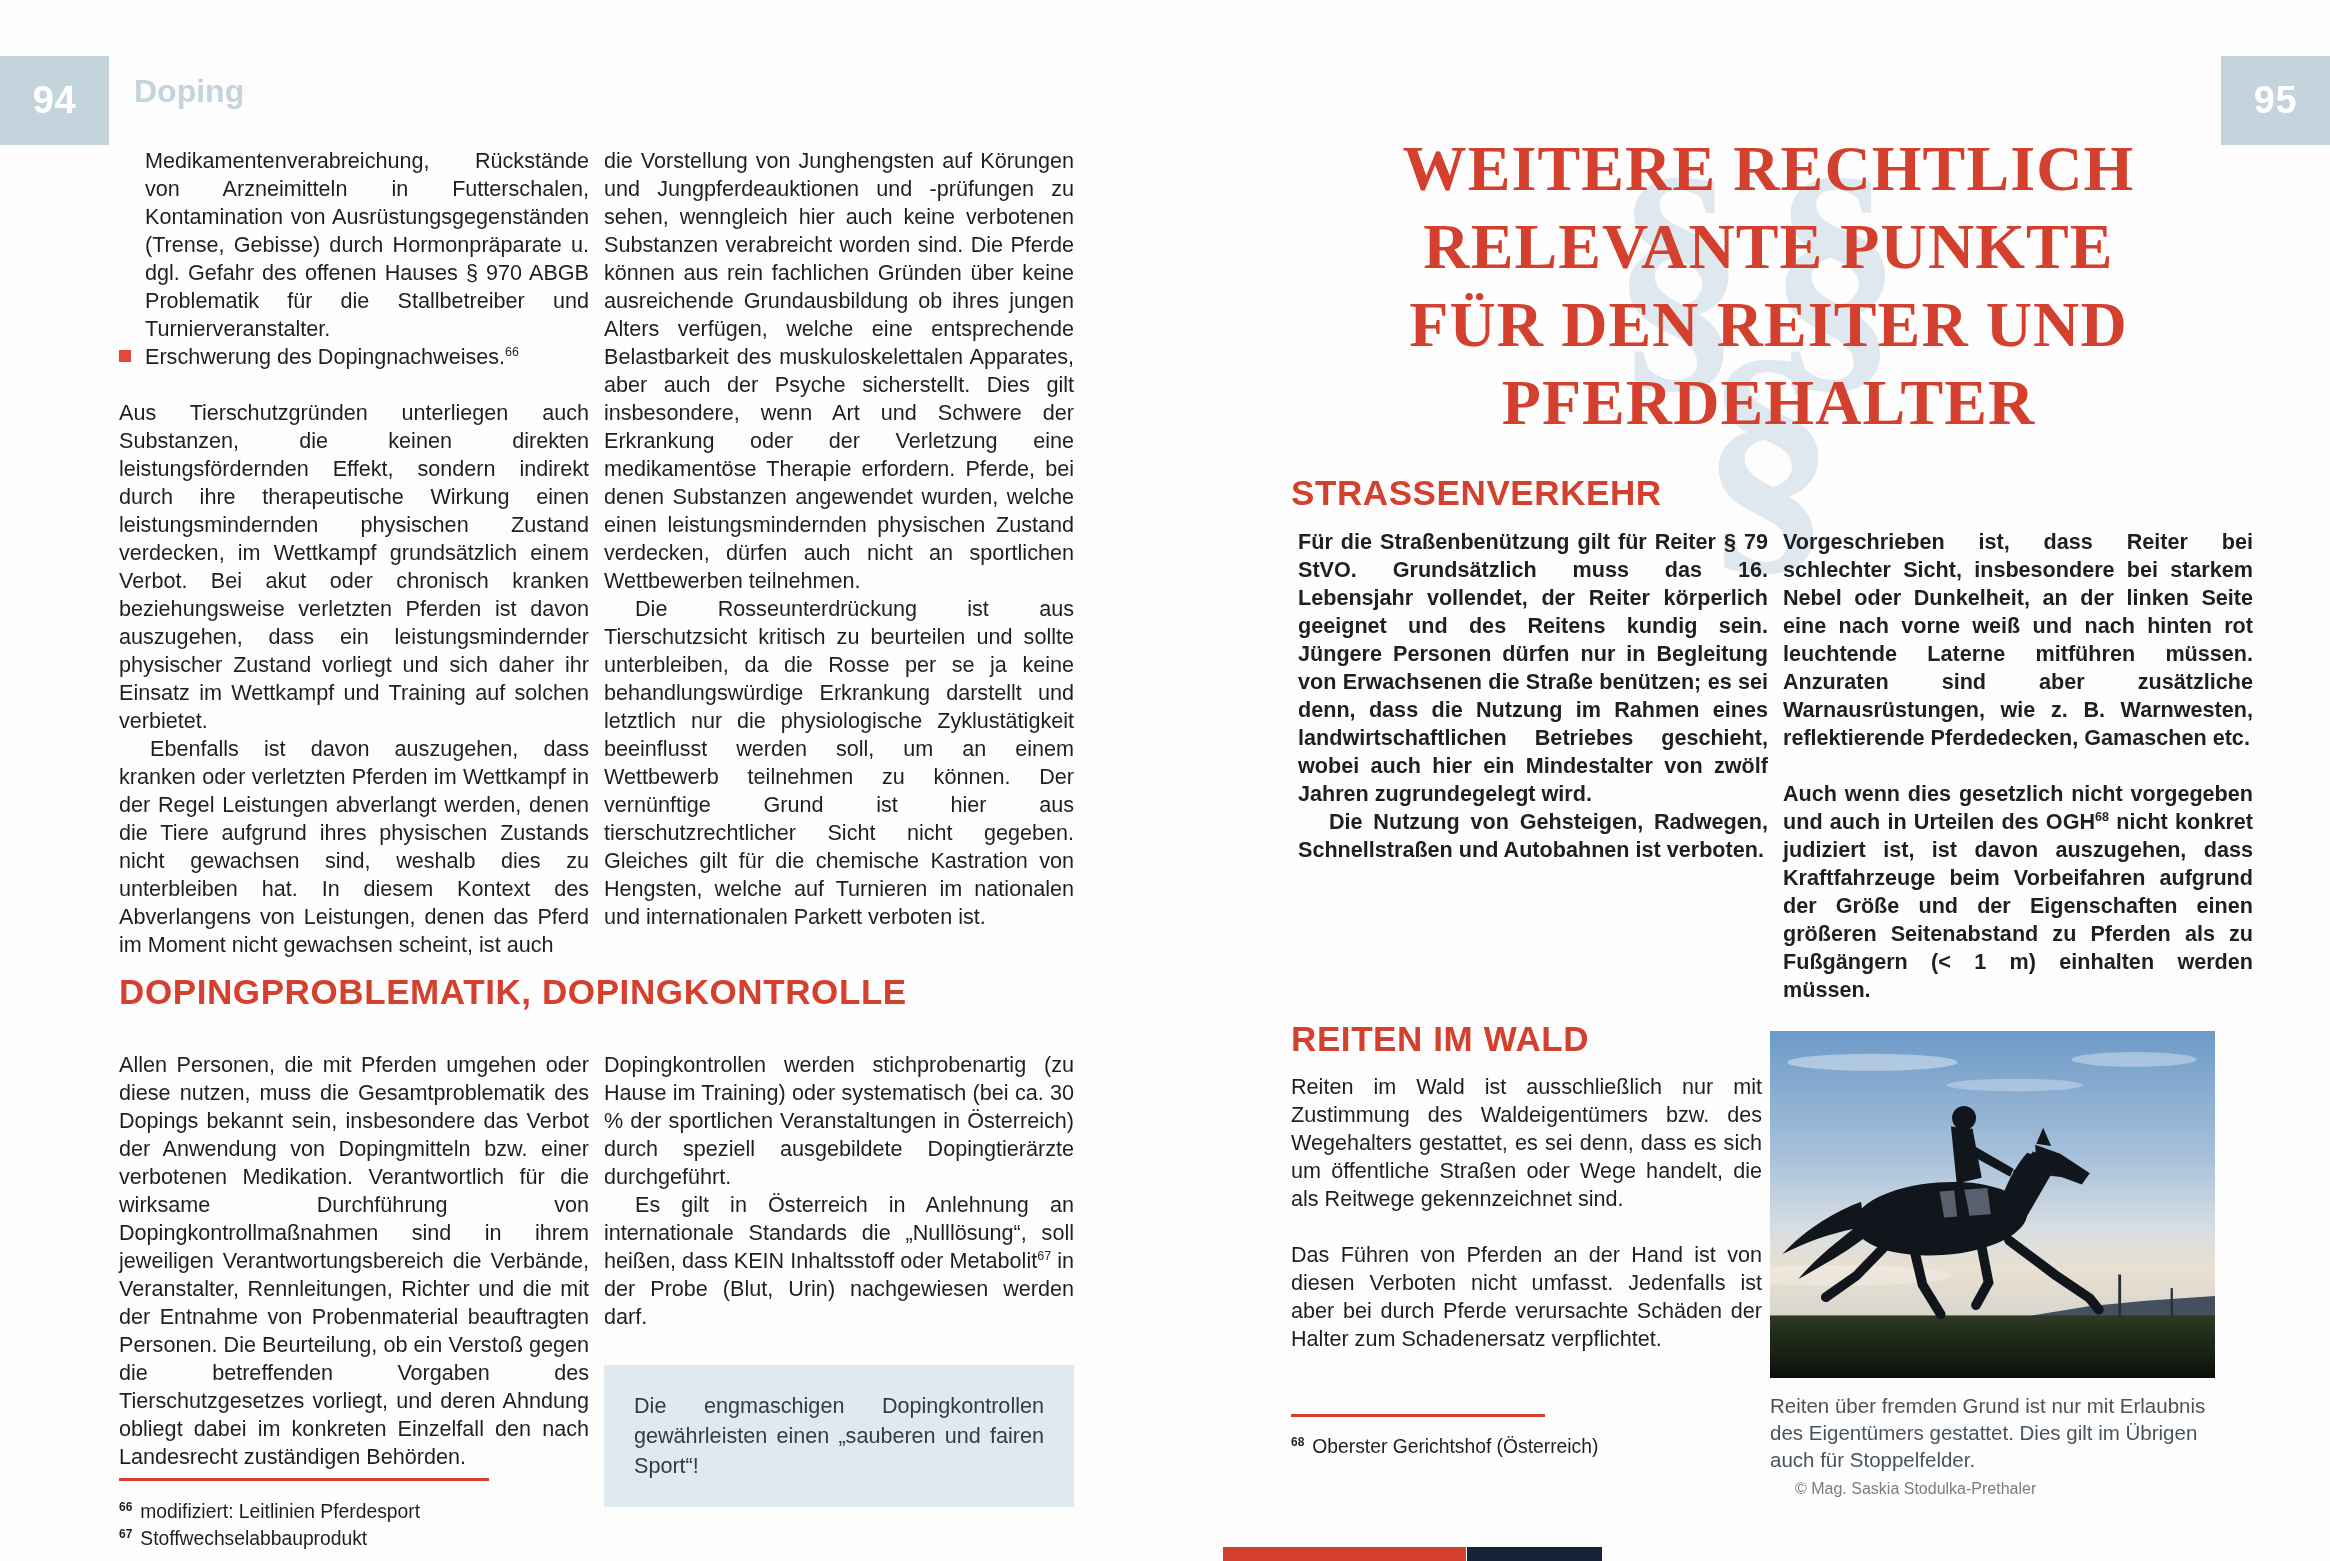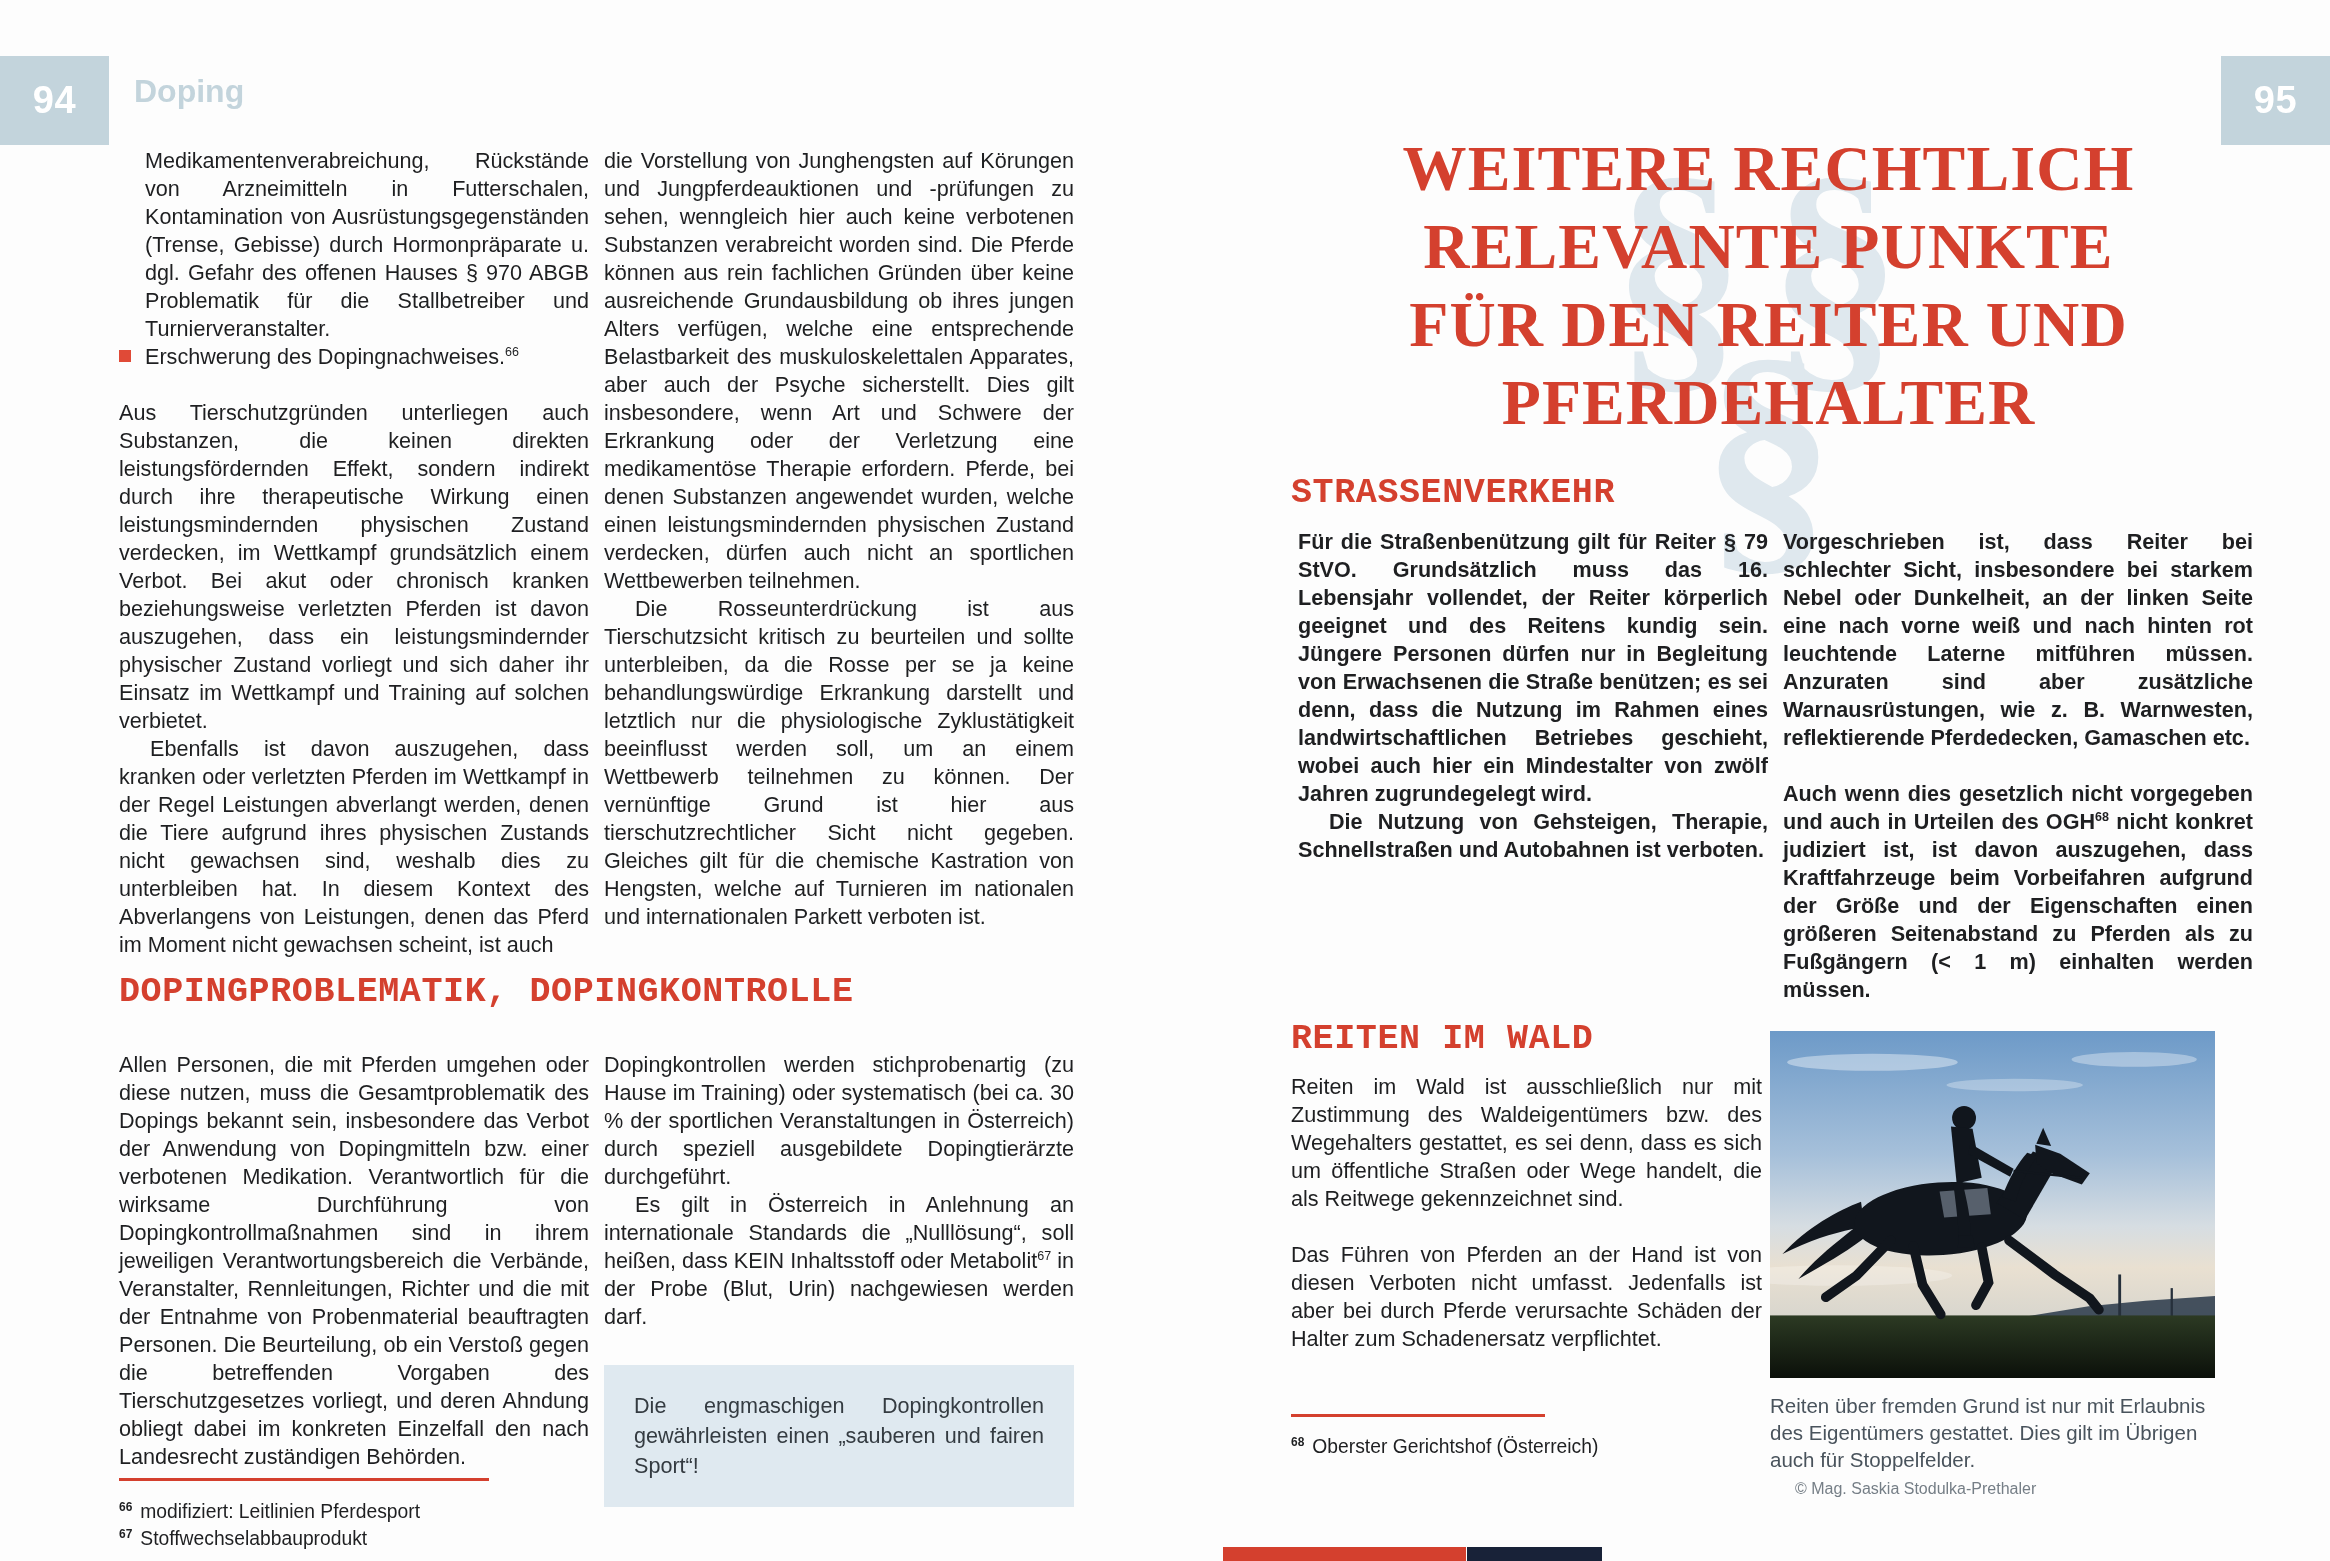--- a/index.html
+++ b/index.html
@@ -40,21 +40,21 @@
   p.gap-top{margin-top:28px;}
   p.indent{text-indent:31px;}
   sup.fnref{font-size:0.58em;line-height:0;vertical-align:super;}
 
   
   .hang{padding-left:26px;}
   .bullet-item{position:relative;padding-left:26px;}
   .bullet-item .sq{position:absolute;left:0;top:7.4px;width:12px;height:12px;background:#e04a37;}
 
   
-  .sec-heading{font-family:Liberation Mono, monospace;font-weight:bold;color:var(--red);
+  .sec-heading{font-family:Liberation Sans, sans-serif;font-weight:bold;color:var(--red);
     font-size:35px;letter-spacing:0.6px;white-space:nowrap;}
   .heading-dop{position:absolute;left:119px;top:972px;}
   .heading-traffic{position:absolute;left:126px;top:473px;}
   .heading-forest{position:absolute;left:126px;top:1019px;}
 
   
   .sec1-cols{top:147px;}
   .sec2-cols{top:1051px;}
   .infobox{margin-top:34px;background:var(--infobox_bg);padding:26px 30px;color:#343b41;
     font-size:21.6px;line-height:30px;text-align:justify;hyphens:auto;}
@@ -153,21 +153,21 @@
       <div class="title-line">RELEVANTE PUNKTE</div>
       <div class="title-line">FÜR DEN REITER UND</div>
       <div class="title-line">PFERDEHALTER</div>
     </div>
 
     <h2 class="sec-heading heading-traffic">STRASSENVERKEHR</h2>
 
     <div class="cols traffic-cols">
       <div class="col">
         <p class="body-p">Für die Straßenbenützung gilt für Reiter § 79 StVO. Grundsätzlich muss das 16. Lebensjahr vollendet, der Reiter körperlich geeignet und des Reitens kundig sein. Jüngere Personen dürfen nur in Begleitung von Erwachsenen die Straße benützen; es sei denn, dass die Nutzung im Rahmen eines landwirtschaftlichen Betriebes geschieht, wobei auch hier ein Mindestalter von zwölf Jahren zugrundegelegt wird.</p>
-        <p class="body-p indent">Die Nutzung von Gehsteigen, Therapie, Schnellstraßen und Autobahnen ist verboten.</p>
+        <p class="body-p indent">Die Nutzung von Gehsteigen, Radwegen, Schnellstraßen und Autobahnen ist verboten.</p>
       </div>
       <div class="col">
         <p class="body-p">Vorgeschrieben ist, dass Reiter bei schlechter Sicht, insbesondere bei starkem Nebel oder Dunkelheit, an der linken Seite eine nach vorne weiß und nach hinten rot leuchtende Laterne mitführen müssen. Anzuraten sind aber zusätzliche Warnausrüstungen, wie z. B. Warnwesten, reflektierende Pferdedecken, Gamaschen etc.</p>
         <p class="body-p gap-top"><span>Auch wenn dies gesetzlich nicht vorgegeben und auch in Urteilen des OGH</span><sup class="fnref">68</sup><span> nicht konkret judiziert ist, ist davon auszugehen, dass Kraftfahrzeuge beim Vorbeifahren aufgrund der Größe und der Eigenschaften einen größeren Seitenabstand zu Pferden als zu Fußgängern (&lt; 1 m) einhalten werden müssen.</span></p>
       </div>
     </div>
 
     <h2 class="sec-heading heading-forest">REITEN IM WALD</h2>
 
     <div class="col forest-col">

